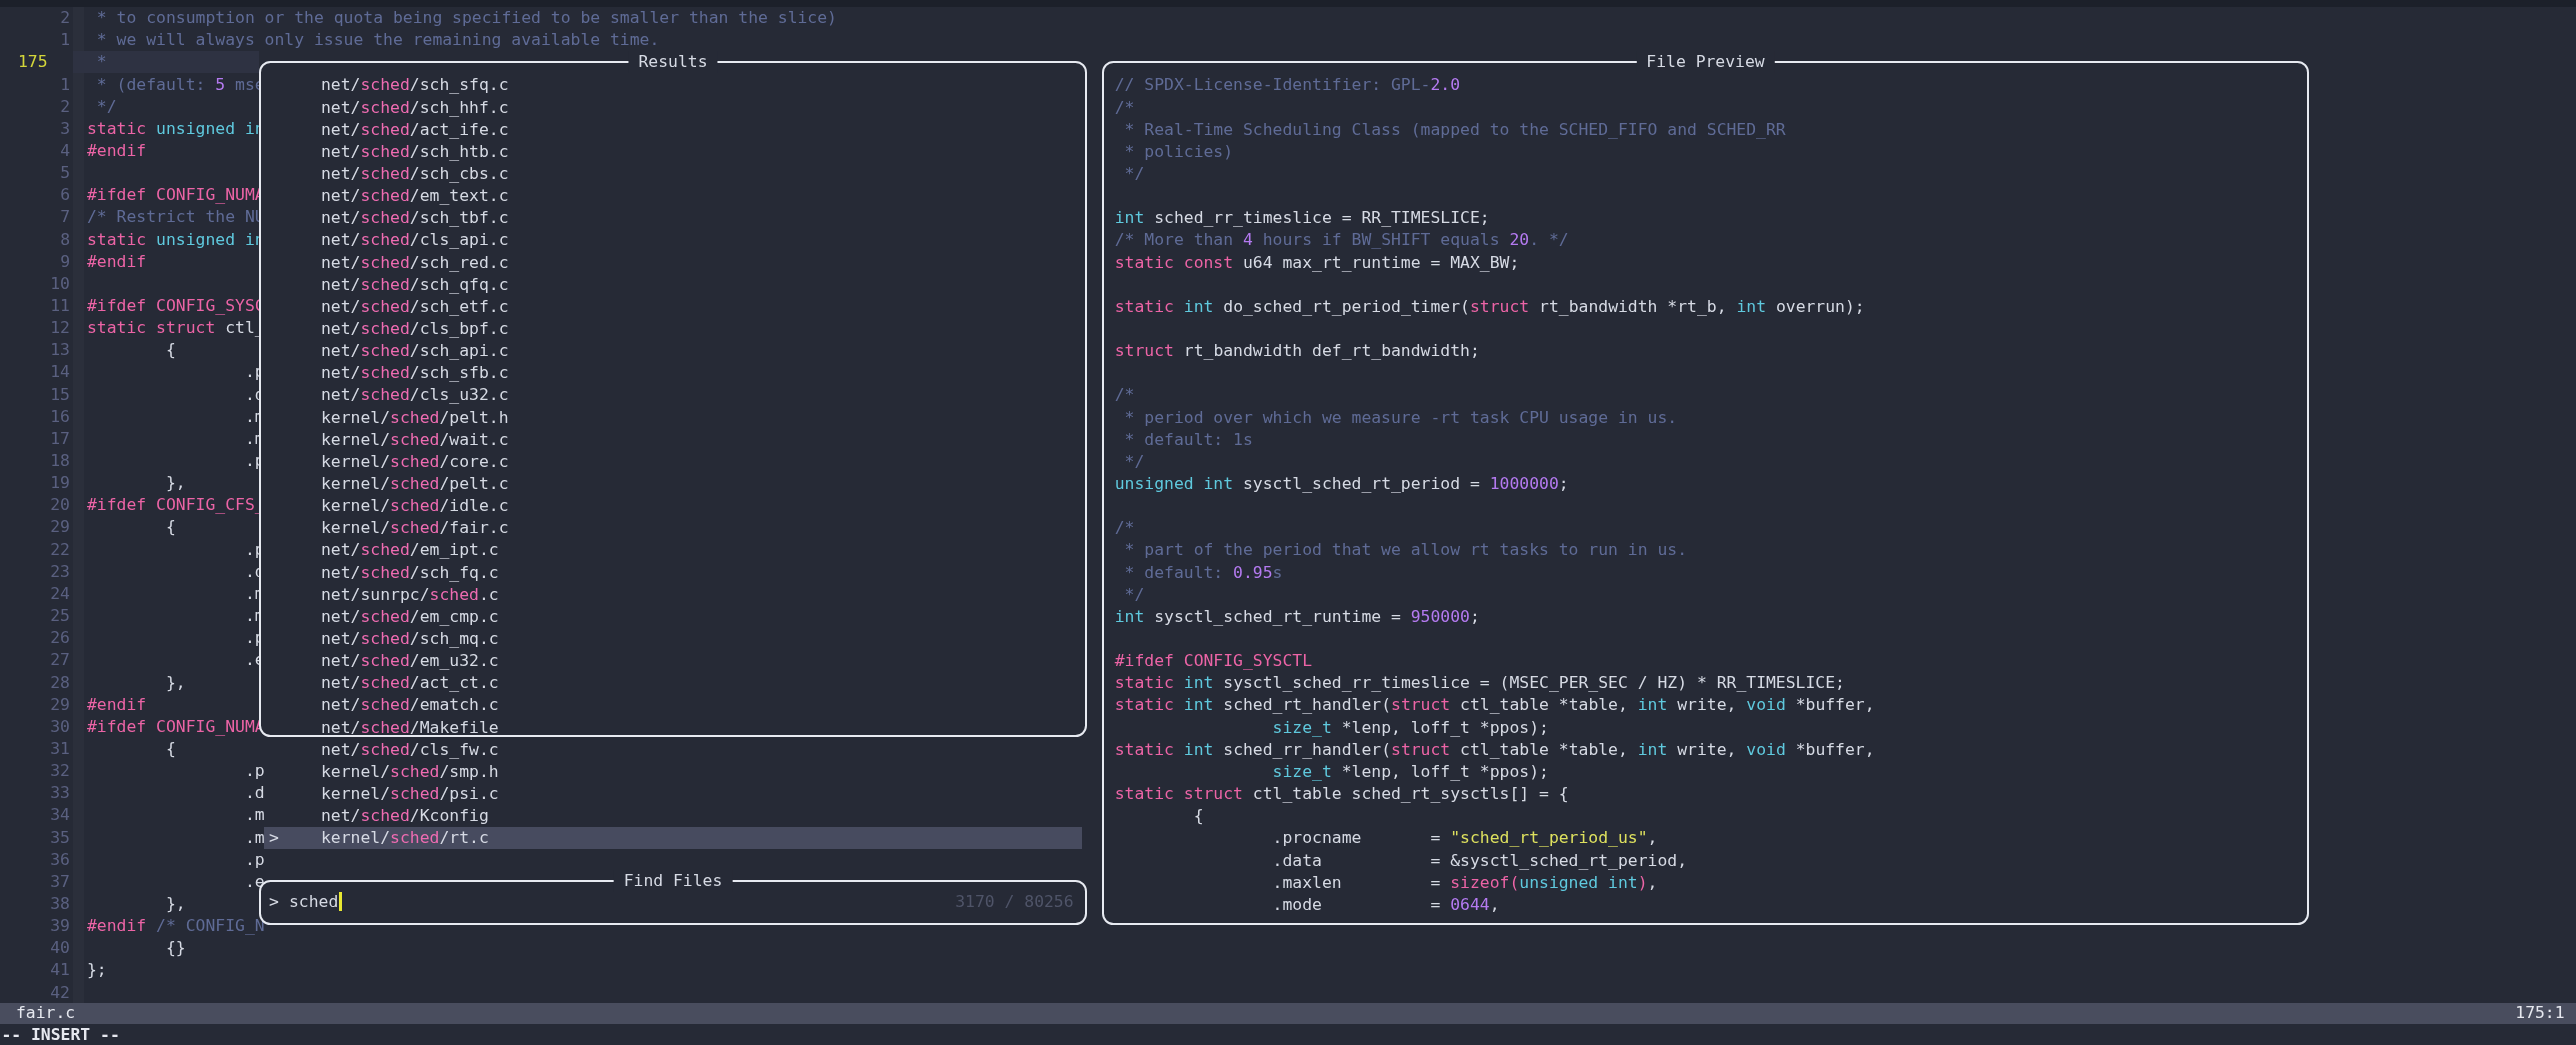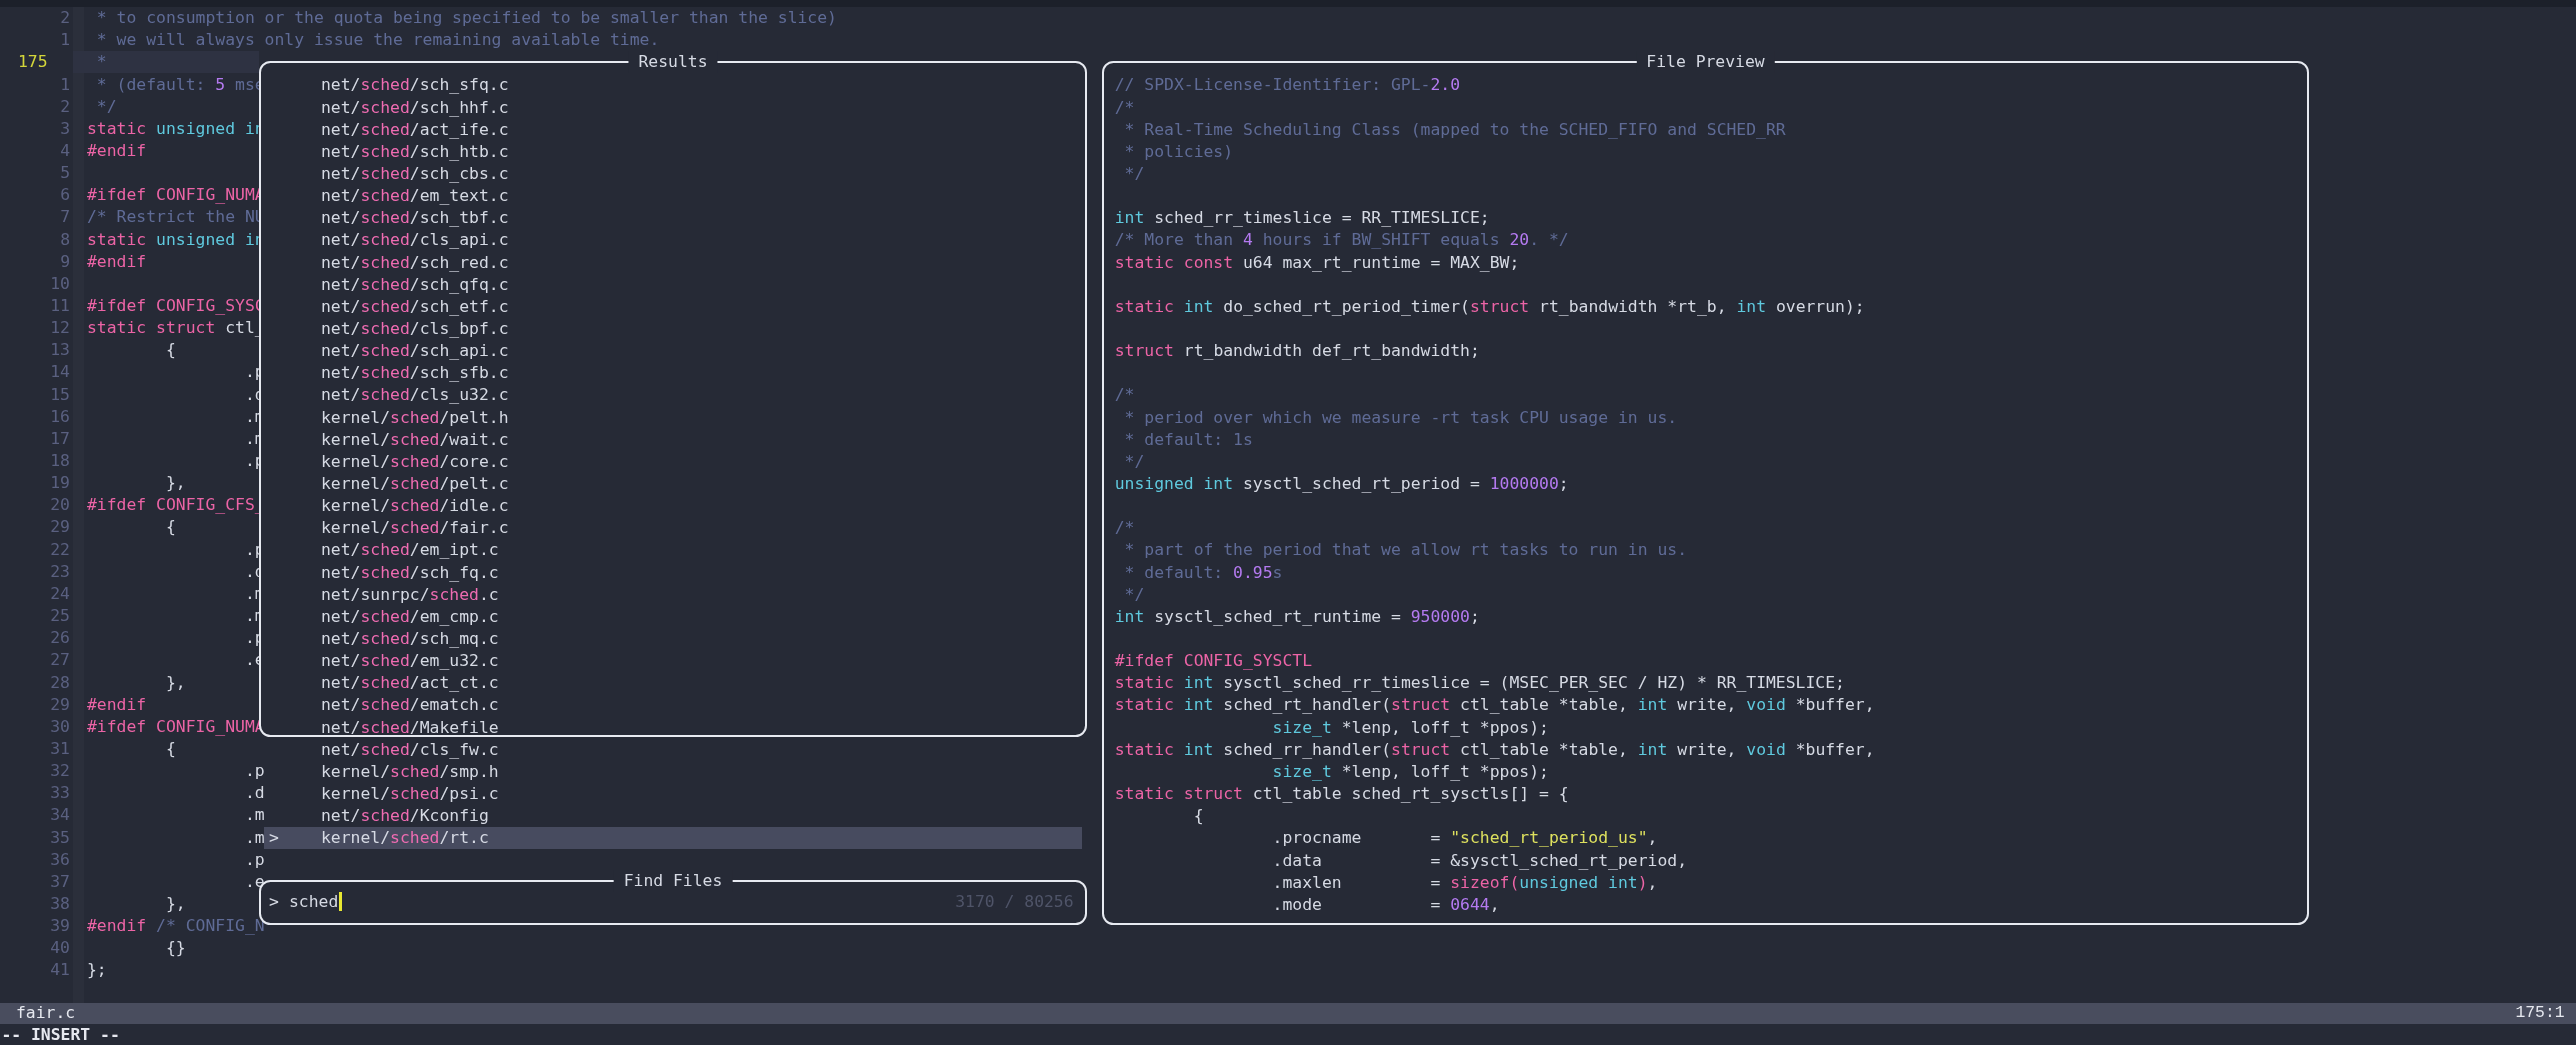--- a/index.html
+++ b/index.html
@@ -54,21 +54,21 @@
 
   #find-inner{position:absolute;left:0;top:8.6px;width:100%;height:22px;}
   #find-prompt{position:absolute;left:7.9px;top:0;color:var(--fg);white-space:pre;}
   #find-value{position:absolute;left:28px;top:0;color:var(--fg);white-space:pre;}
   #find-cursor{position:absolute;top:1.4px;width:2.9px;height:19px;background:var(--cursor);}
   #find-count{position:absolute;right:11.4px;top:0;color:var(--dim);white-space:pre;}
 
   
   #statusbar{left:0;top:1003px;width:100%;height:21px;background:var(--statusbg);color:var(--statusfg);}
   #status-file{position:absolute;left:16px;top:-0.7px;white-space:pre;}
-  #status-pos{position:absolute;right:11.4px;top:-0.7px;white-space:pre;font-family:Liberation Mono, monospace;}
+  #status-pos{position:absolute;right:11.4px;top:-0.7px;white-space:pre;}
   #cmdline{left:0;top:1024px;width:100%;height:22px;color:var(--statusfg);}
   #mode-text{position:absolute;left:1.4px;top:0;font-weight:bold;white-space:pre;}
 </style>
 </head>
 <body>
 
 <div id="screen">
   <div id="top-edge" class="abs"></div>
 
   <div id="buffer" class="abs">
@@ -243,20 +243,24 @@
         <span class="nr">39</span>
         <span class="buftext"><span class="tk tk-k">#endif</span><span class="tk tk-c"> /* CONFIG_N</span></span>
       </div>
       <div class="bufrow" style="top:937px">
         <span class="nr">40</span>
         <span class="buftext"><span class="tk tk-w">        {}</span></span>
       </div>
       <div class="bufrow" style="top:959px">
         <span class="nr">41</span>
         <span class="buftext"><span class="tk tk-w">};</span></span>
+      </div>
+      <div class="bufrow" style="top:982px">
+        <span class="nr">42</span>
+        <span class="buftext"></span>
       </div>
     </div>
 
   <div id="statusbar" class="abs">
     <span id="status-file">fair.c</span>
     <span id="status-pos">175:1</span>
   </div>
   <div id="cmdline" class="abs">
     <span id="mode-text">-- INSERT --</span>
   </div>

